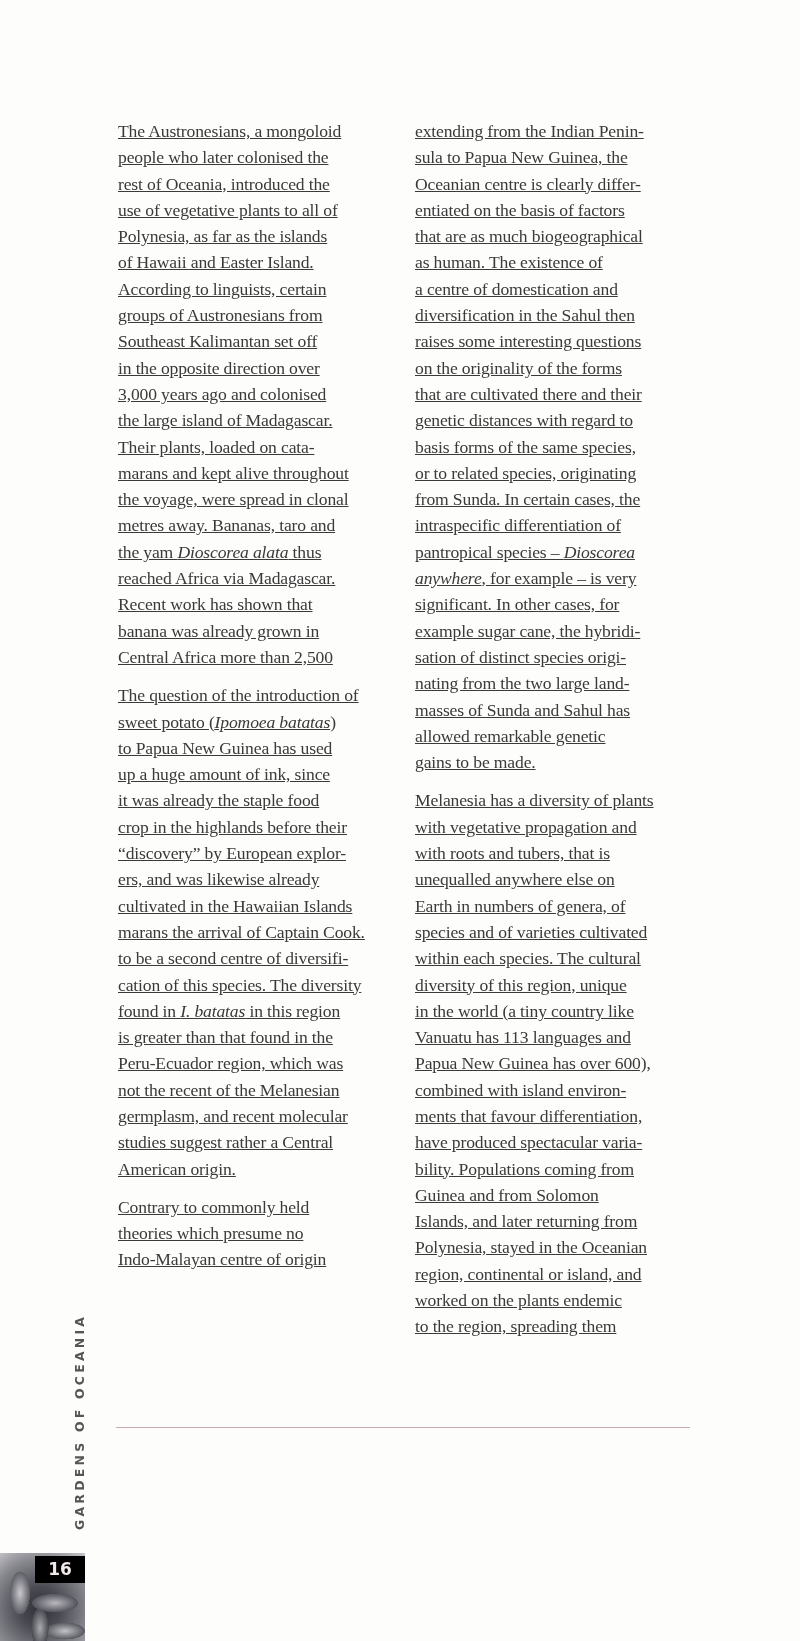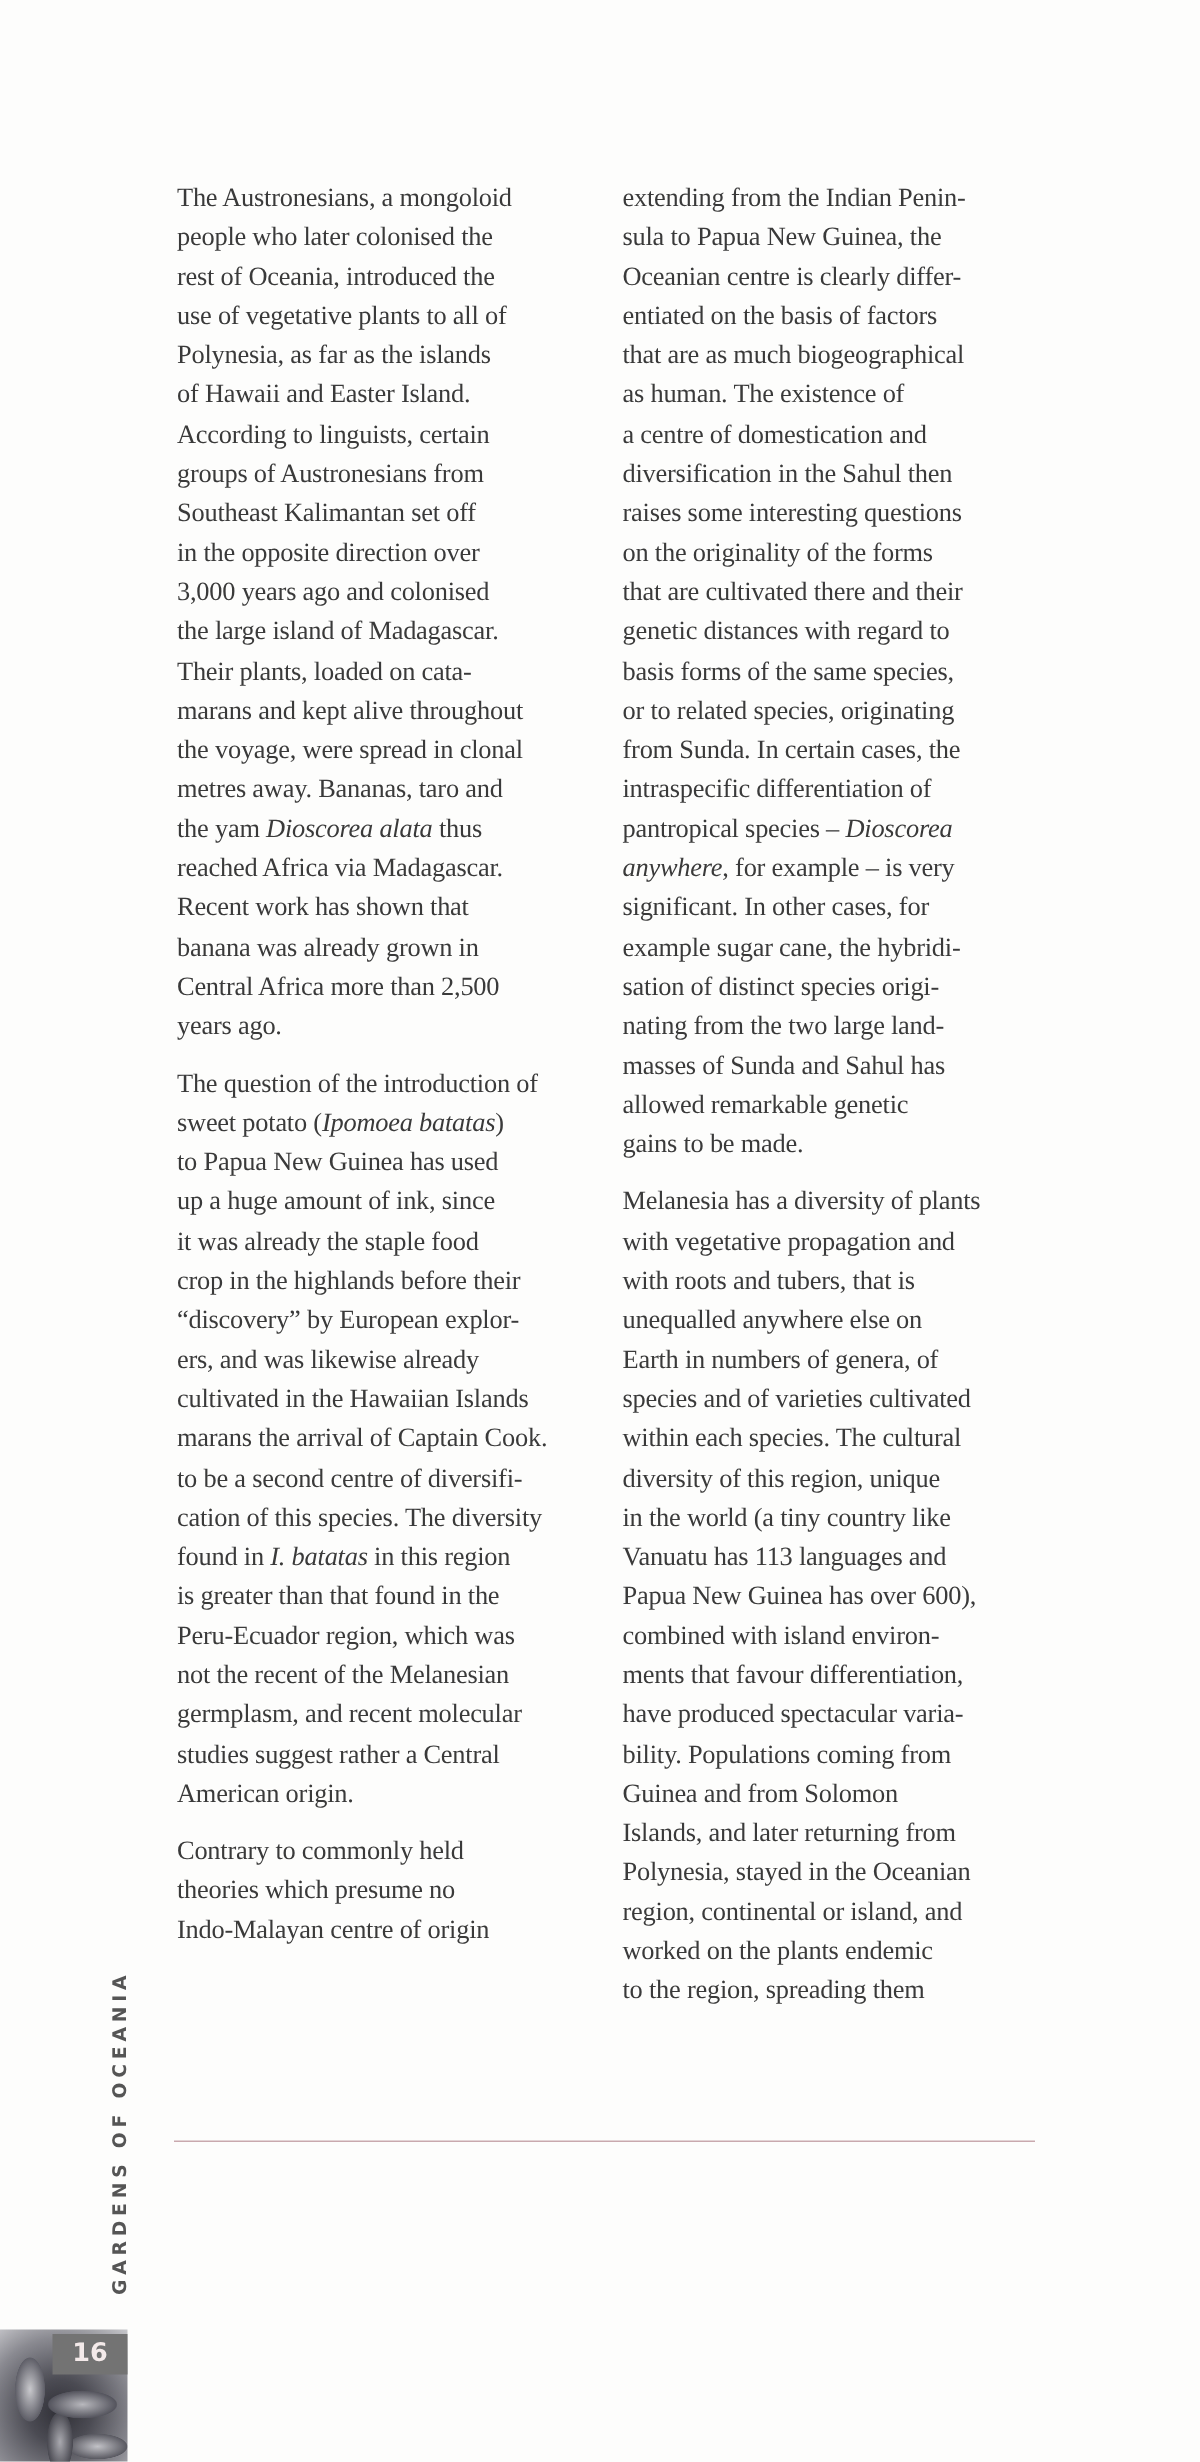--- a/index.html
+++ b/index.html
@@ -6,20 +6,21 @@
   body {
     width: 800px; height: 1641px; position: relative; overflow: hidden;
     background: #fdfdfc;
     font-family: "Liberation Serif", "DejaVu Serif", serif;
     color: #3a3a3a;
   }
   .col {
     position: absolute; top: 118px; width: 282px;
     font-size: 17.6px; line-height: 26.3px;
     letter-spacing: -0.15px;
+    text-decoration: underline;
   }
   .col.left { left: 118px; }
   .col.right { left: 415px; width: 285px; }
   .col p { margin: 0 0 12px 0; }
   .line { display: block; white-space: nowrap; }
   .it { font-style: italic; }
   .rule {
     position: absolute; left: 116px; top: 1427px; width: 574px; height: 1px;
     background: #c9a9ae;
   }
@@ -34,21 +35,21 @@
     position: absolute; left: 0; top: 1553px; width: 85px; height: 88px;
     background:
       radial-gradient(ellipse 14px 30px at 20px 40px, #c9c9cd 0%, #5f5f68 70%, transparent 72%),
       radial-gradient(ellipse 30px 12px at 55px 50px, #b8b8bd 0%, #55555e 75%, transparent 78%),
       radial-gradient(ellipse 12px 28px at 40px 75px, #a9a9af 0%, #4a4a52 70%, transparent 73%),
       radial-gradient(ellipse 26px 11px at 65px 78px, #c2c2c7 0%, #5a5a62 75%, transparent 78%),
       radial-gradient(circle at 40px 55px, #2f2f36 0%, #4b4b53 30%, #8a8a91 70%, #c8c8cc 100%);
   }
   .page-number {
     position: absolute; left: 35px; top: 1556px; width: 50px; height: 27px;
-    background: #737373; color: #f3e9e9;
+    background: #000000; color: #f3e9e9;
     font-family: "DejaVu Sans", sans-serif; font-weight: bold;
     font-size: 17px; line-height: 27px; text-align: center;
   }
 </style>
 </head>
 <body>
 
 <div class="col left">
     <p>
       <span class="line"><span>The Austronesians, a mongoloid</span></span>
@@ -65,21 +66,20 @@
       <span class="line"><span>the large island of Madagascar.</span></span>
       <span class="line"><span>Their plants, loaded on cata-</span></span>
       <span class="line"><span>marans and kept alive throughout</span></span>
       <span class="line"><span>the voyage, were spread in clonal</span></span>
       <span class="line"><span>metres away. Bananas, taro and</span></span>
       <span class="line"><span>the yam </span><span class="it">Dioscorea alata</span><span> thus</span></span>
       <span class="line"><span>reached Africa via Madagascar.</span></span>
       <span class="line"><span>Recent work has shown that</span></span>
       <span class="line"><span>banana was already grown in</span></span>
       <span class="line"><span>Central Africa more than 2,500</span></span>
-      <span class="line"><span>years ago.</span></span>
     </p>
     <p>
       <span class="line"><span>The question of the introduction of</span></span>
       <span class="line"><span>sweet potato (</span><span class="it">Ipomoea batatas</span><span>)</span></span>
       <span class="line"><span>to Papua New Guinea has used</span></span>
       <span class="line"><span>up a huge amount of ink, since</span></span>
       <span class="line"><span>it was already the staple food</span></span>
       <span class="line"><span>crop in the highlands before their</span></span>
       <span class="line"><span>“discovery” by European explor-</span></span>
       <span class="line"><span>ers, and was likewise already</span></span>

